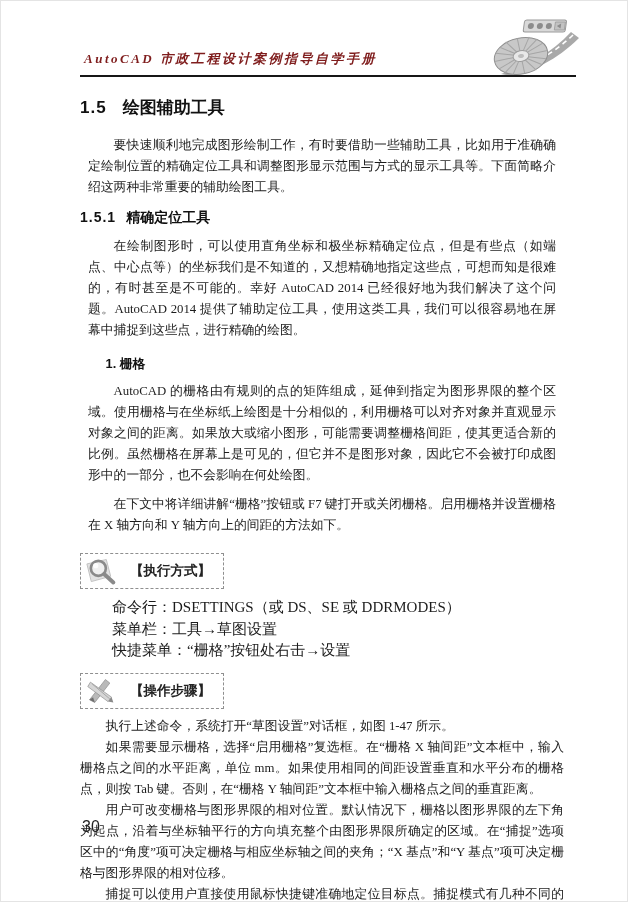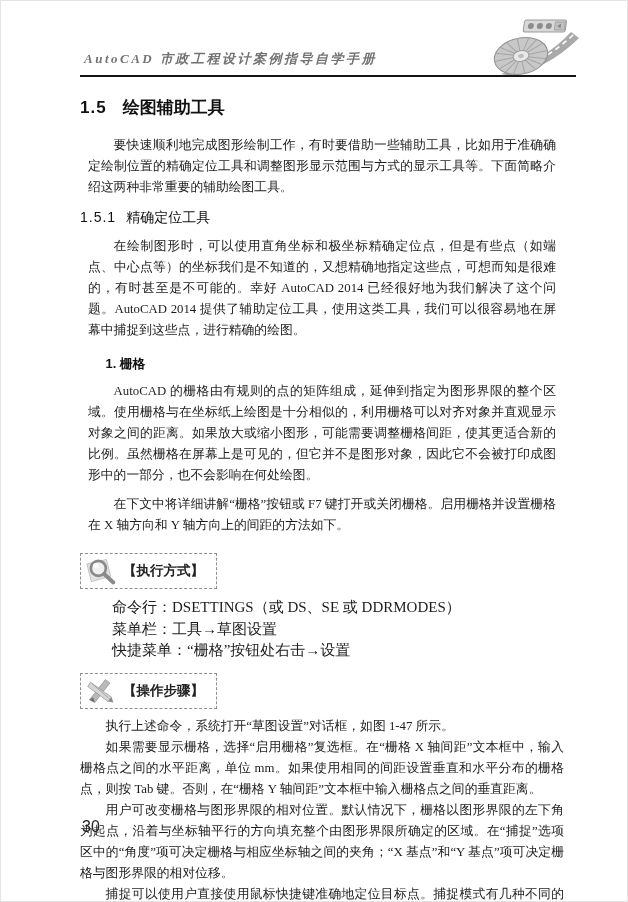--- a/index.html
+++ b/index.html
@@ -7,50 +7,50 @@
     width:628px;height:902px;position:relative;background:#ffffff;
     font-family:"Liberation Serif", serif;color:#1c1c1c;overflow:hidden;
   }
   .page-edge{position:absolute;inset:0;border:1px solid #e4e4e4;pointer-events:none;}
 
   
   .header-title{
     position:absolute;left:84px;top:50px;
     font-family:"Liberation Serif", serif;
     font-style:italic;font-weight:bold;
-    font-size:13px;letter-spacing:2.5px;color:#737373;white-space:nowrap;
+    font-size:13px;letter-spacing:2.5px;color:#7f1d1d;white-space:nowrap;
   }
   .header-rule{position:absolute;left:80px;top:75px;width:496px;height:2px;background:#161616;}
   .logo{position:absolute;left:487px;top:18px;width:92px;height:58px;}
 
   
   .content{position:absolute;left:80px;top:90px;width:484px;}
 
   h1.sec{
     font-family:"Liberation Sans", sans-serif;font-size:17px;font-weight:bold;
     margin:6px 0 16px 0;color:#111;
   }
   h1.sec .num{margin-right:16px;letter-spacing:1px;}
   h2.subsec{
-    font-family:"Liberation Sans", sans-serif;font-size:14px;font-weight:normal;
+    font-family:"Liberation Sans", sans-serif;font-size:14px;font-weight:bold;
     margin:11px 0 9px 0;color:#111;
   }
   h2.subsec .num{margin-right:10px;letter-spacing:1px;}
   h3.minor{
     font-family:"Liberation Sans", sans-serif;font-size:12.8px;font-weight:bold;
     margin:15px 0 3px 0;padding-left:2em;color:#111;
   }
   p.body{
     margin:8px;font-size:12.8px;line-height:21px;text-indent:2em;
     text-align:justify;
   }
 
   
   .tagbox{
-    display:inline-flex;align-items:center;gap:5px;
+    display:inline-flex;align-items:center;gap:12px;
     border:1px dashed #8f8f8f;padding:2px 12px 2px 3px;margin:9px 0 7px 0;
     background:#fff;
   }
   .tagbox .label{
     font-family:"Liberation Sans", sans-serif;font-weight:bold;font-size:13.5px;color:#222;
   }
   .tag-icon{width:34px;height:30px;flex:0 0 auto;}
 
   .cmd-lines{padding-left:2em;margin:1px 0 2px 0;}
   .cmd-lines .line{font-size:15px;line-height:21.5px;}

